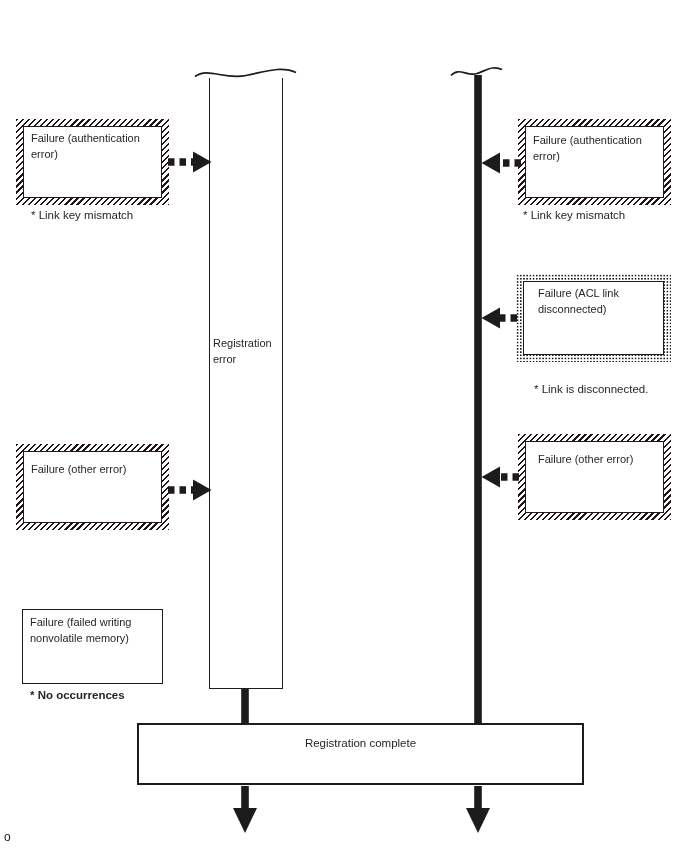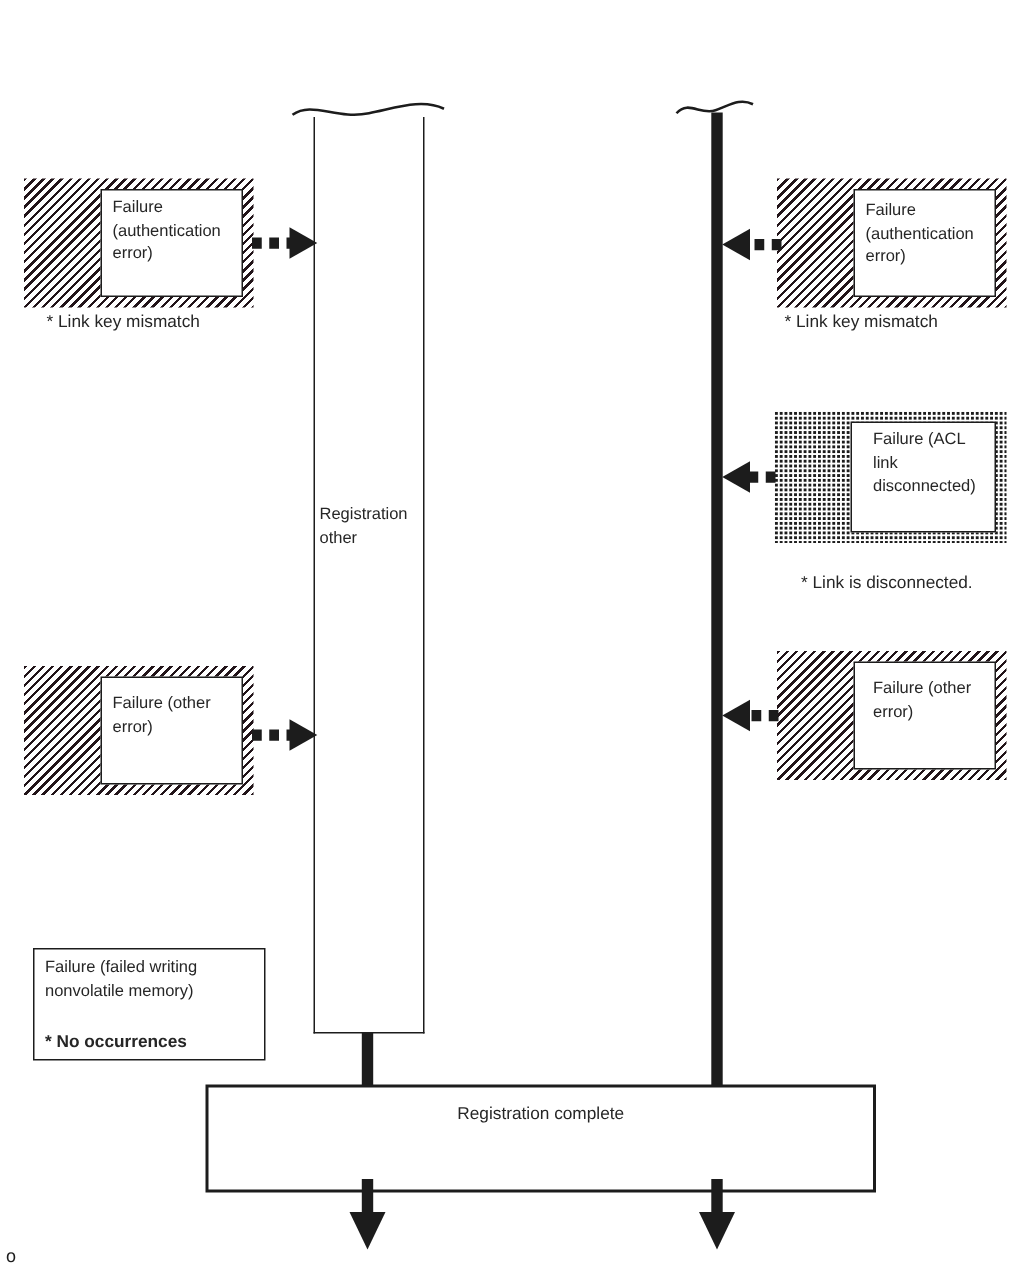--- a/index.html
+++ b/index.html
@@ -12,50 +12,50 @@
   .hatch-diag {
     background:repeating-linear-gradient(135deg,
       #221419 0px, #221419 1.6px, #ffffff 1.6px, #ffffff 4.3px);
   }
   .hatch-dots {
     background-image:radial-gradient(#1c1c1c 1px, rgba(0,0,0,0) 1.15px);
     background-size:3.2px 3.2px;
   }
   .hatchbox .inner {
     position:absolute; inset:7px; background:#ffffff;
-    border:1.7px solid #1c1c1c; box-sizing:border-box;margin-left:44px;
+    border:1.7px solid #1c1c1c; box-sizing:border-box;
   }
   .boxlabel { font-size:11px; line-height:15.5px; color:#262626; }
   .plainbox {
     position:absolute; background:#ffffff; border:1.7px solid #1c1c1c;
     box-sizing:border-box;
   }
   .note { position:absolute; font-size:11.5px; line-height:13px; color:#262626; white-space:nowrap; }
   
   .regmode {
     position:absolute; left:209px; top:78px; width:74px; height:611px;
     background:#ffffff; border:1.7px solid #1c1c1c; border-top:none;
     box-sizing:border-box;
   }
   .regmode .boxlabel { position:absolute; left:3px; top:258px; }
   .regcomplete {
-    position:absolute; left:137px; top:723px; width:447px; height:72px;
+    position:absolute; left:137px; top:723px; width:447px; height:62px;
     background:#ffffff; border:2px solid #1c1c1c; box-sizing:border-box;
     text-align:center; padding-top:12px; font-size:11.5px; color:#262626;
   }
   .pagemarker { position:absolute; left:4px; top:830px; font-size:12px; color:#1c1c1c; }
   svg.lines { position:absolute; left:0; top:0; pointer-events:none; }
 </style>
 </head>
 <body>
 
 <div class="stage">
 
   <div class="regmode">
-    <div class="boxlabel">Registration other</div>
+    <div class="boxlabel">Registration error</div>
   </div>
 
   <div class="hatchbox hatch-diag" style="left:16px; top:119px; width:153px; height:86px;">
     <div class="inner" style="padding:4px 3px 0 7px;">
       <div class="boxlabel">Failure (authentication error)</div>
     </div>
   </div>
   <div class="note" style="left:31px; top:209px;">* Link key mismatch</div>
 
   <div class="hatchbox hatch-diag" style="left:518px; top:119px; width:153px; height:86px;">
@@ -77,21 +77,21 @@
       <div class="boxlabel">Failure (other error)</div>
     </div>
   </div>
 
   <div class="hatchbox hatch-diag" style="left:518px; top:434px; width:153px; height:86px;">
     <div class="inner" style="padding:10px 3px 0 12px;">
       <div class="boxlabel">Failure (other error)</div>
     </div>
   </div>
 
-  <div class="plainbox" style="left:22px; top:609px; width:155px; height:75px; padding:5px 5px 0 7px;margin-top:23px;">
+  <div class="plainbox" style="left:22px; top:609px; width:141px; height:75px; padding:5px 5px 0 7px;">
     <div class="boxlabel">Failure (failed writing nonvolatile memory)</div>
   </div>
   <div class="note" style="left:30px; top:689px;font-weight:bold;">* No occurrences</div>
 
   <div class="regcomplete">Registration complete</div>
 
   <div class="pagemarker">o</div>
 
   <svg class="lines" width="688" height="852" viewBox="0 0 688 852">
 

